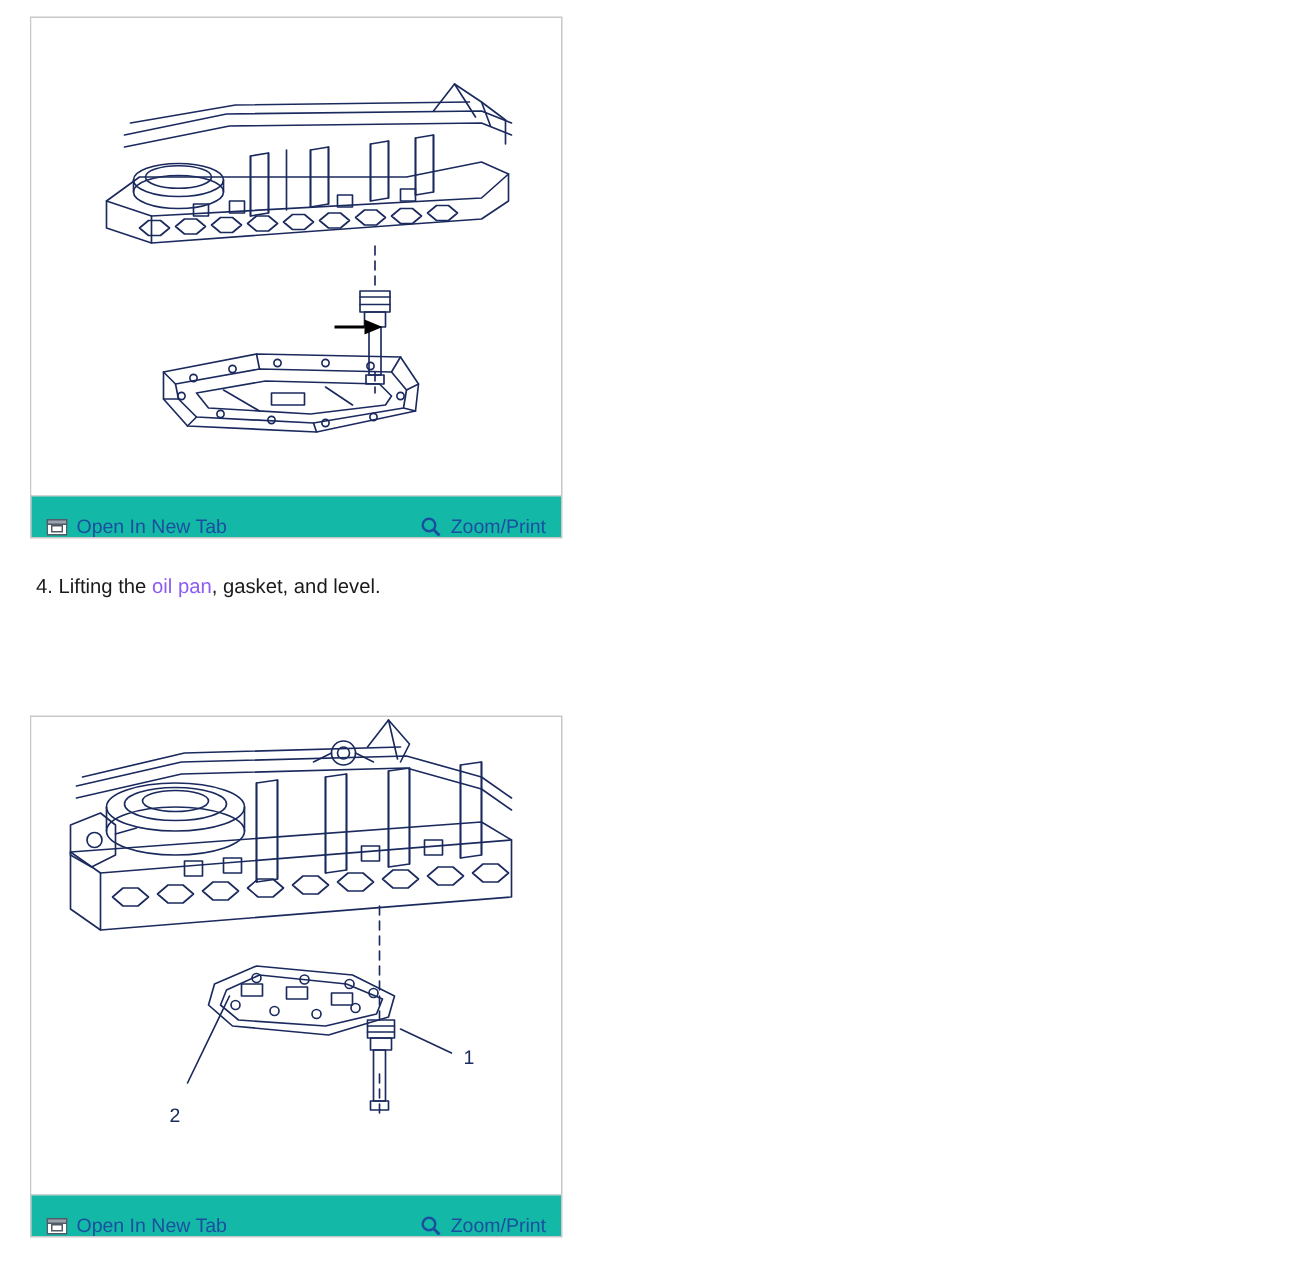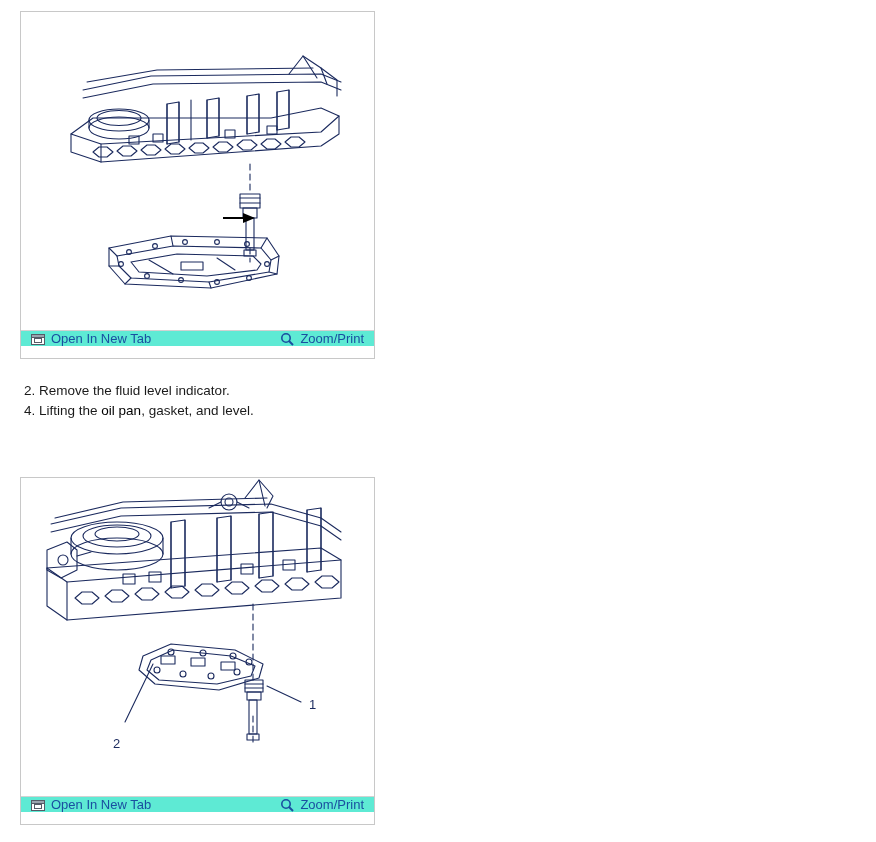--- a/index.html
+++ b/index.html
@@ -25,25 +25,25 @@
     background: #ffffff;
     box-sizing: border-box;
   }
   .figure-canvas {
     position: relative;
     width: 100%;
     background: #ffffff;
     overflow: hidden;
   }
   .figure-bar {
-    height: 16px;
-    background: #5eead4;
+    height: 28px;
+    background: #14b8a6;
     border-top: 1px solid #d2d2d2;
     display: flex;
-    align-items: flex-start;
+    align-items: flex-end;
     justify-content: space-between;
     padding: 0 10px;
     box-sizing: border-box;
   }
   .bar-action {
     display: flex;
     align-items: center;
     gap: 6px;
     font-size: 13px;
     color: #1a4fa0;
@@ -64,21 +64,21 @@
 
   
   .steps {
     position: absolute;
     font-size: 13.5px;
     line-height: 20px;
     color: #1a1a1a;
   }
   .step-line { white-space: nowrap; }
   .step-link {
-    color: #000000;
+    color: #8b5cf6;
     cursor: pointer;
   }
 
   svg { display: block; }
 </style>
 </head>
 <body>
 
 <div class="page">
 
@@ -186,24 +186,20 @@
             <line x1="9" y1="9" x2="13" y2="13" stroke="#1a4fa0" stroke-width="2"></line>
           </svg>
         </span>
         <span class="label">Zoom/Print</span>
       </div>
     </div>
   </div>
 
   <div class="steps" style="left:24px; top:381px; width:600px;">
     <div class="step-line">
-      <span>2.</span>
-      <span>Remove the fluid level indicator.</span>
-    </div>
-    <div class="step-line">
       <span>4.</span>
       <span>Lifting the </span><span class="step-link">oil pan</span><span>, gasket, and level.</span>
     </div>
   </div>
 
   <div class="figure" style="left:20px; top:477px; width:355px; height:348px;">
     <div class="figure-canvas" style="height:318px;">
       <svg viewBox="0 0 355 318" width="355" height="318">
         <g fill="none" stroke="#1b2a5e" stroke-width="1.1" stroke-linejoin="round" stroke-linecap="round">
 

